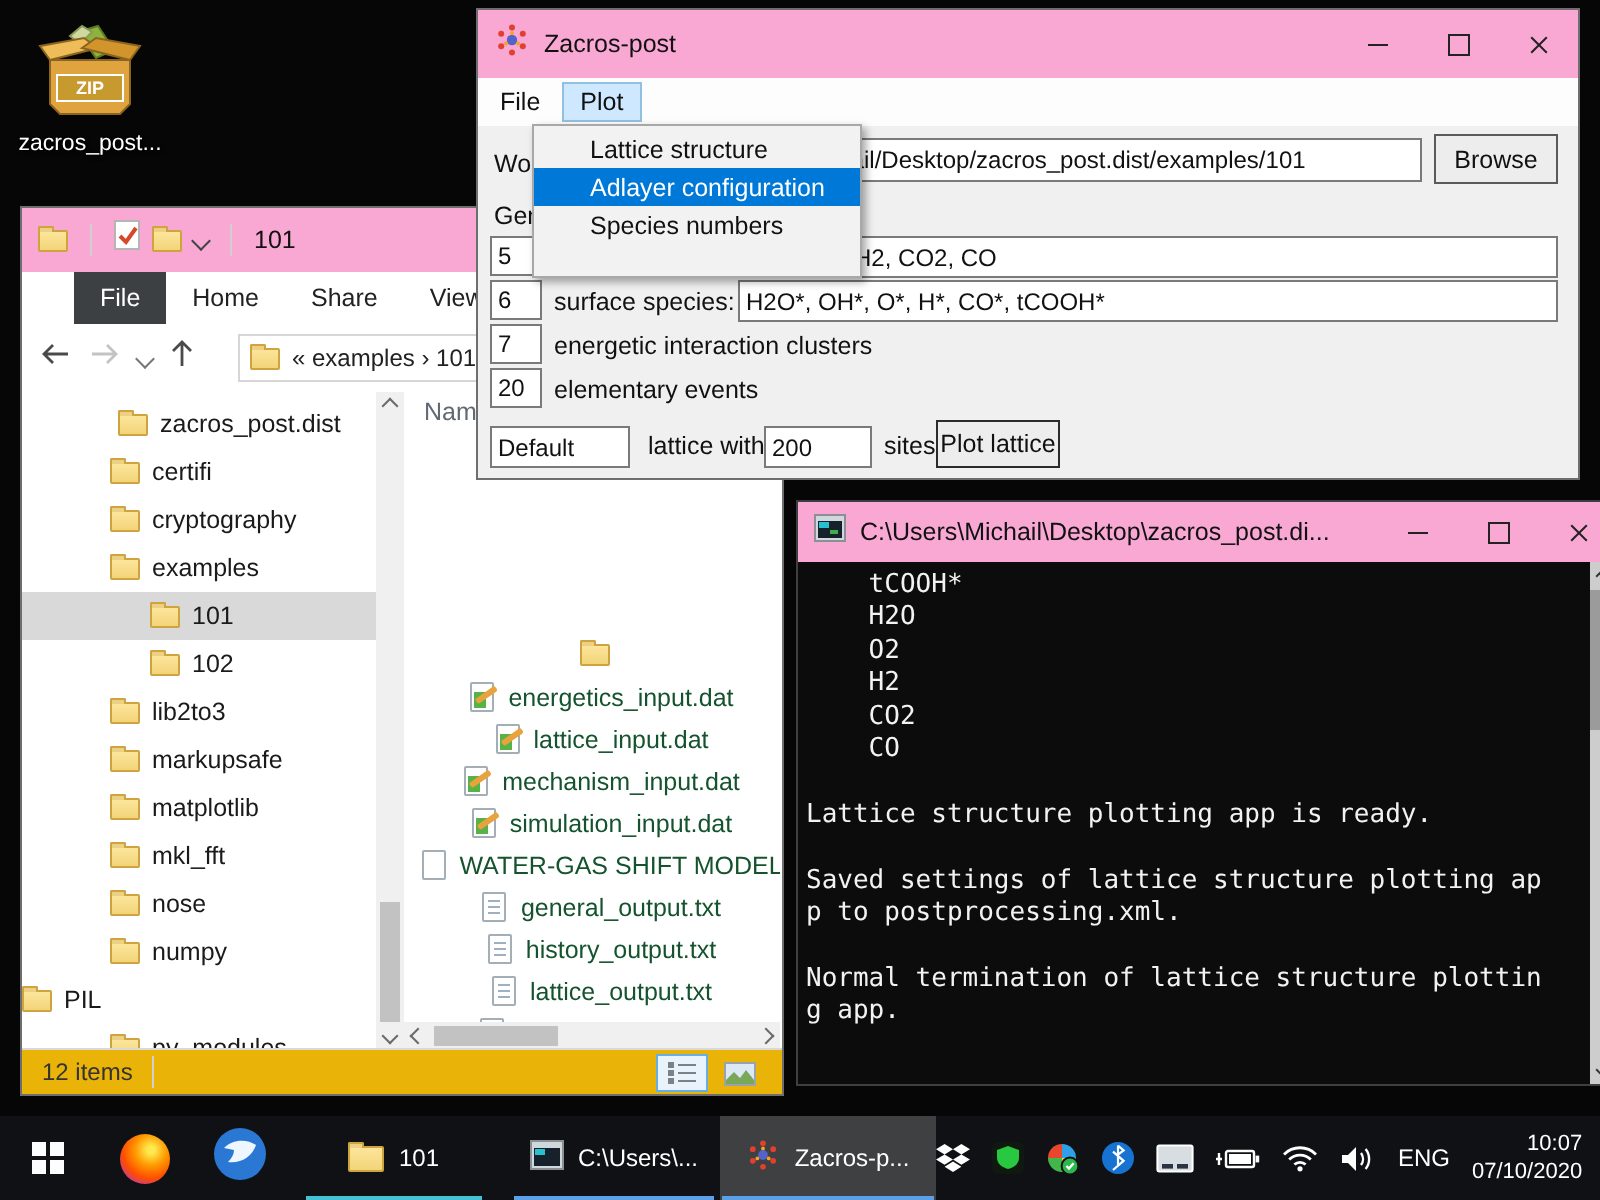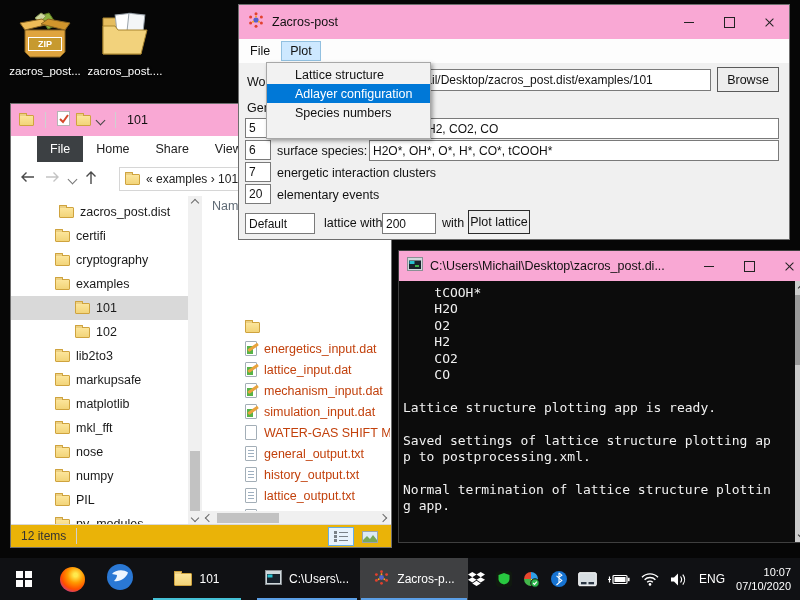--- a/index.html
+++ b/index.html
@@ -68,21 +68,21 @@
   .treepane{position:absolute;left:0;top:92px;width:177px;bottom:22px;overflow:hidden;background:#fff;}
   .trow{position:absolute;left:0;width:177px;height:24px;display:flex;align-items:center;gap:6px;font-size:12.5px;color:#1a1a1a;}
   .trow.sel{background:#d9d9d9;}
   .vsb{position:absolute;left:177px;top:92px;width:14px;bottom:22px;background:#f0f0f0;}
   .vsb .thumb{position:absolute;left:2px;width:10px;background:#c2c2c2;}
   .sbarrow{position:absolute;left:0;width:14px;height:14px;display:flex;align-items:center;justify-content:center;}
   .sbarrow .chev{width:5px;height:5px;border-color:#6a6a6a;}
   .filepane{position:absolute;left:191px;top:92px;right:1px;bottom:22px;background:#fff;overflow:hidden;}
   .colhdr{position:absolute;left:10px;top:3px;font-size:12.5px;color:#5f6a75;}
   .frow{position:absolute;left:0;width:100%;height:21px;display:flex;align-items:center;gap:7px;
-        padding-left:43px;font-size:12.5px;color:#c2410c;box-sizing:border-box;white-space:nowrap;}
+        padding-left:10px;font-size:12.5px;color:#14532d;box-sizing:border-box;white-space:nowrap;justify-content:center;}
   .hsb{position:absolute;left:0;right:0;bottom:0;height:14px;background:#f0f0f0;}
   .hsb .thumb{position:absolute;top:2px;height:10px;background:#c2c2c2;}
   .statusbar{position:absolute;left:0;bottom:0;width:100%;height:22px;border-top:1px solid #d9d9d9;background:#eab308;
         display:flex;align-items:center;font-size:12px;color:#333;}
   .viewtoggles{position:absolute;right:8px;top:2px;display:flex;gap:3px;}
   .vtbtn{width:24px;height:17px;display:flex;align-items:center;justify-content:center;border:1px solid transparent;}
   .vtbtn.sel{border-color:#66aee6;background:#e8f3fc;}
   
   .cwin{left:398px;top:250px;width:412px;height:293px;background:#0c0c0c;border-color:#3f3f3f;}
   .cwin .tbar{height:30px;padding-left:8px;gap:7px;}
@@ -122,31 +122,20 @@
         <path d="M18 8l6-5 5 3-6 6z" fill="#cfd8a0" stroke="#8a9a55"></path>
         <path d="M8 20h40v22l-5 5H13l-5-5z" fill="#dfa43e" stroke="#8a6420"></path>
         <path d="M8 20l-5-7 22-4 7 5z" fill="#eebc58" stroke="#8a6420"></path>
         <path d="M48 20l5-7-22-4-7 5z" fill="#d1952c" stroke="#8a6420"></path>
       </svg>
       <span class="ziplabel">ZIP</span>
     </span>
     <span class="lbl">zacros_post...</span>
   </div>
 
-  <div class="dicon" style="left:86px;top:8px;">
-    <span>
-      <svg width="56" height="52" viewBox="0 0 56 52">
-        <path d="M6 10h16l4 4h18v32H6z" fill="#e5bd5f" stroke="#a8842f"></path>
-        <rect x="20" y="6" width="16" height="36" fill="#fff" stroke="#9aa3ab" transform="rotate(-6 28 24)"></rect>
-        <rect x="30" y="6" width="16" height="36" fill="#f4f6f8" stroke="#9aa3ab" transform="rotate(6 38 24)"></rect>
-        <path d="M6 18h12l3 4h29l-6 24H6z" fill="#f2d27c" stroke="#a8842f"></path>
-      </svg>
-    </span>
-    <span class="lbl">zacros_post....</span>
-  </div>
 
   <div class="win ewin">
     <div class="tbar">
       <span class="qat">
         <span class="fold"></span>
         <span class="vsep"></span>
         <span>
           <svg width="13" height="15">
               <rect x="0.5" y="0.5" width="12" height="14" fill="#fff" stroke="#b5b5b5"></rect>
               <path d="M3 8l3 3 5-7" stroke="#d6482a" stroke-width="2" fill="none"></path>
@@ -231,21 +220,21 @@
           <span>mkl_fft</span>
         </div>
       <div class="trow" style="top:244px;padding-left:44px;">
           <span class="fold"></span>
           <span>nose</span>
         </div>
       <div class="trow" style="top:268px;padding-left:44px;">
           <span class="fold"></span>
           <span>numpy</span>
         </div>
-      <div class="trow" style="top:292px;padding-left:44px;">
+      <div class="trow" style="top:292px;">
           <span class="fold"></span>
           <span>PIL</span>
         </div>
       <div class="trow" style="top:316px;padding-left:44px;">
           <span class="fold"></span>
           <span>py_modules</span>
         </div>
     </div>
 
     <div class="vsb">
@@ -439,21 +428,21 @@
 
     <span class="zfield" style="left:6px;top:157px;width:26px;height:20px;">7</span>
     <span class="zlabel" style="left:38px;top:161px;">energetic interaction clusters</span>
 
     <span class="zfield" style="left:6px;top:179px;width:26px;height:20px;">20</span>
     <span class="zlabel" style="left:38px;top:183px;">elementary events</span>
 
     <span class="zfield" style="left:6px;top:208px;width:70px;height:21px;">Default</span>
     <span class="zlabel" style="left:85px;top:211px;">lattice with</span>
     <span class="zfield" style="left:143px;top:208px;width:54px;height:21px;">200</span>
-    <span class="zlabel" style="left:203px;top:211px;">with</span>
+    <span class="zlabel" style="left:203px;top:211px;">sites</span>
     <span class="zbtn" style="left:229px;top:205px;width:62px;height:24px;border-color:#2b2b2b;">Plot lattice</span>
 
     <div class="dropmenu">
       <div class="dmi">Lattice structure</div>
       <div class="dmi sel">Adlayer configuration</div>
       <div class="dmi">Species numbers</div>
     </div>
   </div>
 
   <div class="taskbar">

